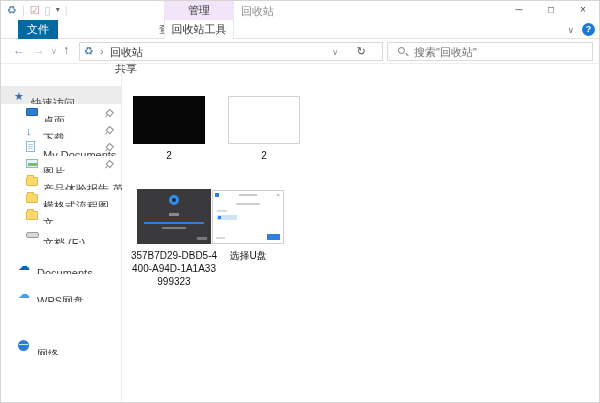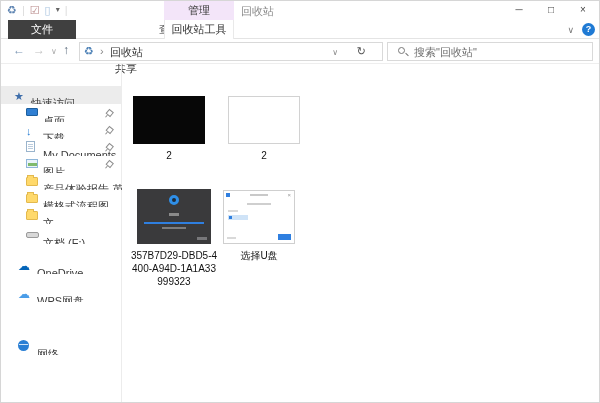--- a/index.html
+++ b/index.html
@@ -16,21 +16,21 @@
   .qat .caret { color:#666; font-size:8px; }
   .qat .sep { color:#dcdcdc; }
   .manage-label { position:absolute; left:163px; top:0; width:70px; height:19px; background:#f3e5f9; color:#3b3b3b; font-size:11px; text-align:center; line-height:19px; }
   .window-title { position:absolute; left:240px; top:3px; font-size:11px; color:#8a8a8a; }
   .controls { position:absolute; right:0; top:0; display:flex; }
   .controls span { width:32px; height:19px; text-align:center; line-height:17px; font-size:10px; color:#444; cursor:default; }
 
   
   .tabrow { position:absolute; left:0; top:19px; right:0; height:19px; background:#fff; border-bottom:1px solid #e4e4e4; }
   .tab { position:absolute; top:0; height:19px; font-size:11px; line-height:19px; text-align:center; color:#333; }
-  .tab-file { left:7px; width:68px; background:#404040; color:#fff; }
+  .tab-file { left:17px; width:40px; background:#0369a1; color:#fff; }
   .tab-home { left:58px; width:44px;margin-top:24px; }
   .tab-share { left:103px; width:44px;margin-top:39px; }
   .tab-view { left:147px; width:44px; }
   .tab-tool2 { left:163px; width:70px; background:#fff; border-left:1px solid #e9e9e9; border-right:1px solid #e9e9e9; }
   .ribbon-right { position:absolute; right:4px; top:0; height:19px; display:flex; align-items:center; gap:8px; }
   .collapse-ic { color:#777; font-size:9px; }
   .help-ic { width:13px; height:13px; border-radius:50%; background:#1f7ad4; color:#fff; font-size:9px; font-weight:bold; text-align:center; line-height:13px; }
 
   
   .addressrow { position:absolute; left:0; top:38px; right:0; height:25px; background:#fff; border-bottom:1px solid #eee; }
@@ -219,21 +219,21 @@
       <div class="srow ind2" style="top:142px">
         <span class="sic fold-ic"></span>
         <span class="lbl">文</span>
       </div>
       <div class="srow ind2" style="top:162px">
         <span class="sic drive-ic"></span>
         <span class="lbl">文档 (F:)</span>
       </div>
       <div class="srow ind1r" style="top:192px">
         <span class="sic cloud-ic">☁</span>
-        <span class="lbl">OneDrive</span>
+        <span class="lbl">Documents</span>
       </div>
       <div class="srow ind1r" style="top:220px">
         <span class="sic cloud2-ic">☁</span>
         <span class="lbl">WPS网盘</span>
       </div>
       <div class="srow ind1r" style="top:273px">
         <span class="sic net-ic"></span>
         <span class="lbl">网络</span>
       </div>
     </div>
@@ -263,21 +263,21 @@
             <div class="ring"></div>
             <div class="tx1"></div>
             <div class="pbar"></div>
             <div class="tx2"></div>
             <div class="btn"></div>
           </div>
         </div>
         <div class="fname">357B7D29-DBD5-4400-A94D-1A1A33999323</div>
       </div>
 
-      <div class="cell" style="left:89px; top:120px">
+      <div class="cell" style="left:78px; top:120px">
         <div class="thumbwrap">
           <div class="t-picker">
             <div class="ic"></div>
             <div class="tl"></div>
             <span class="x">×</span>
             <div class="ct"></div>
             <div class="sub"></div>
             <div class="hl">
                 <i></i>
               </div>

